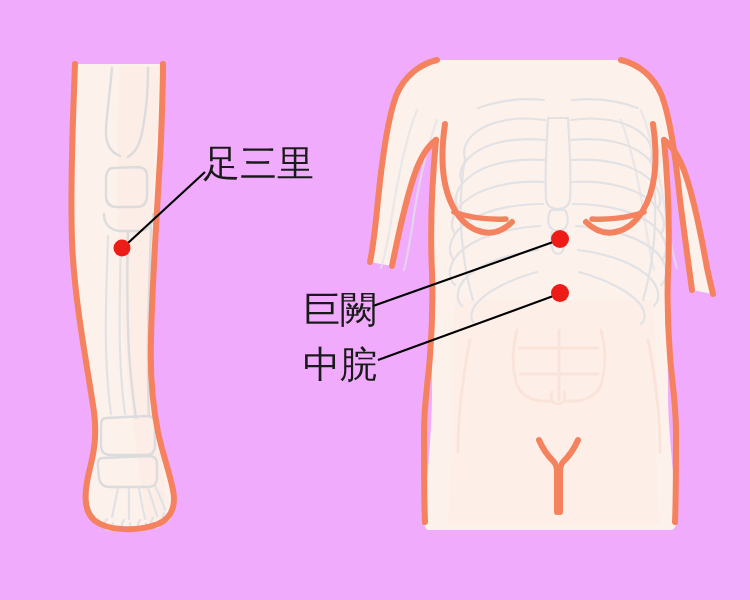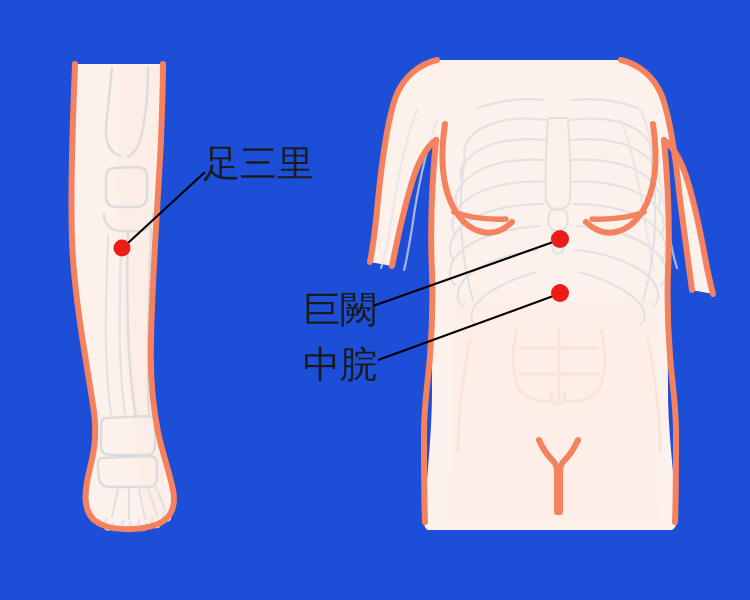--- a/index.html
+++ b/index.html
@@ -10,21 +10,21 @@
   body {
     width: 750px;
     height: 600px;
     overflow: hidden;
     font-family: "DejaVu Sans", "Liberation Sans", sans-serif;
   }
   #diagram-root {
     position: relative;
     width: 750px;
     height: 600px;
-    background: #1d4ed8;
+    background: #f0abfc;
   }
   #acupoint-svg {
     display: block;
     width: 750px;
     height: 600px;
   }
   .body-fill   { fill: #fdf1ec; stroke: none; }
   .body-fill-2 { fill: #fbeae2; stroke: none; }
   .body-outline{
     fill: none;

